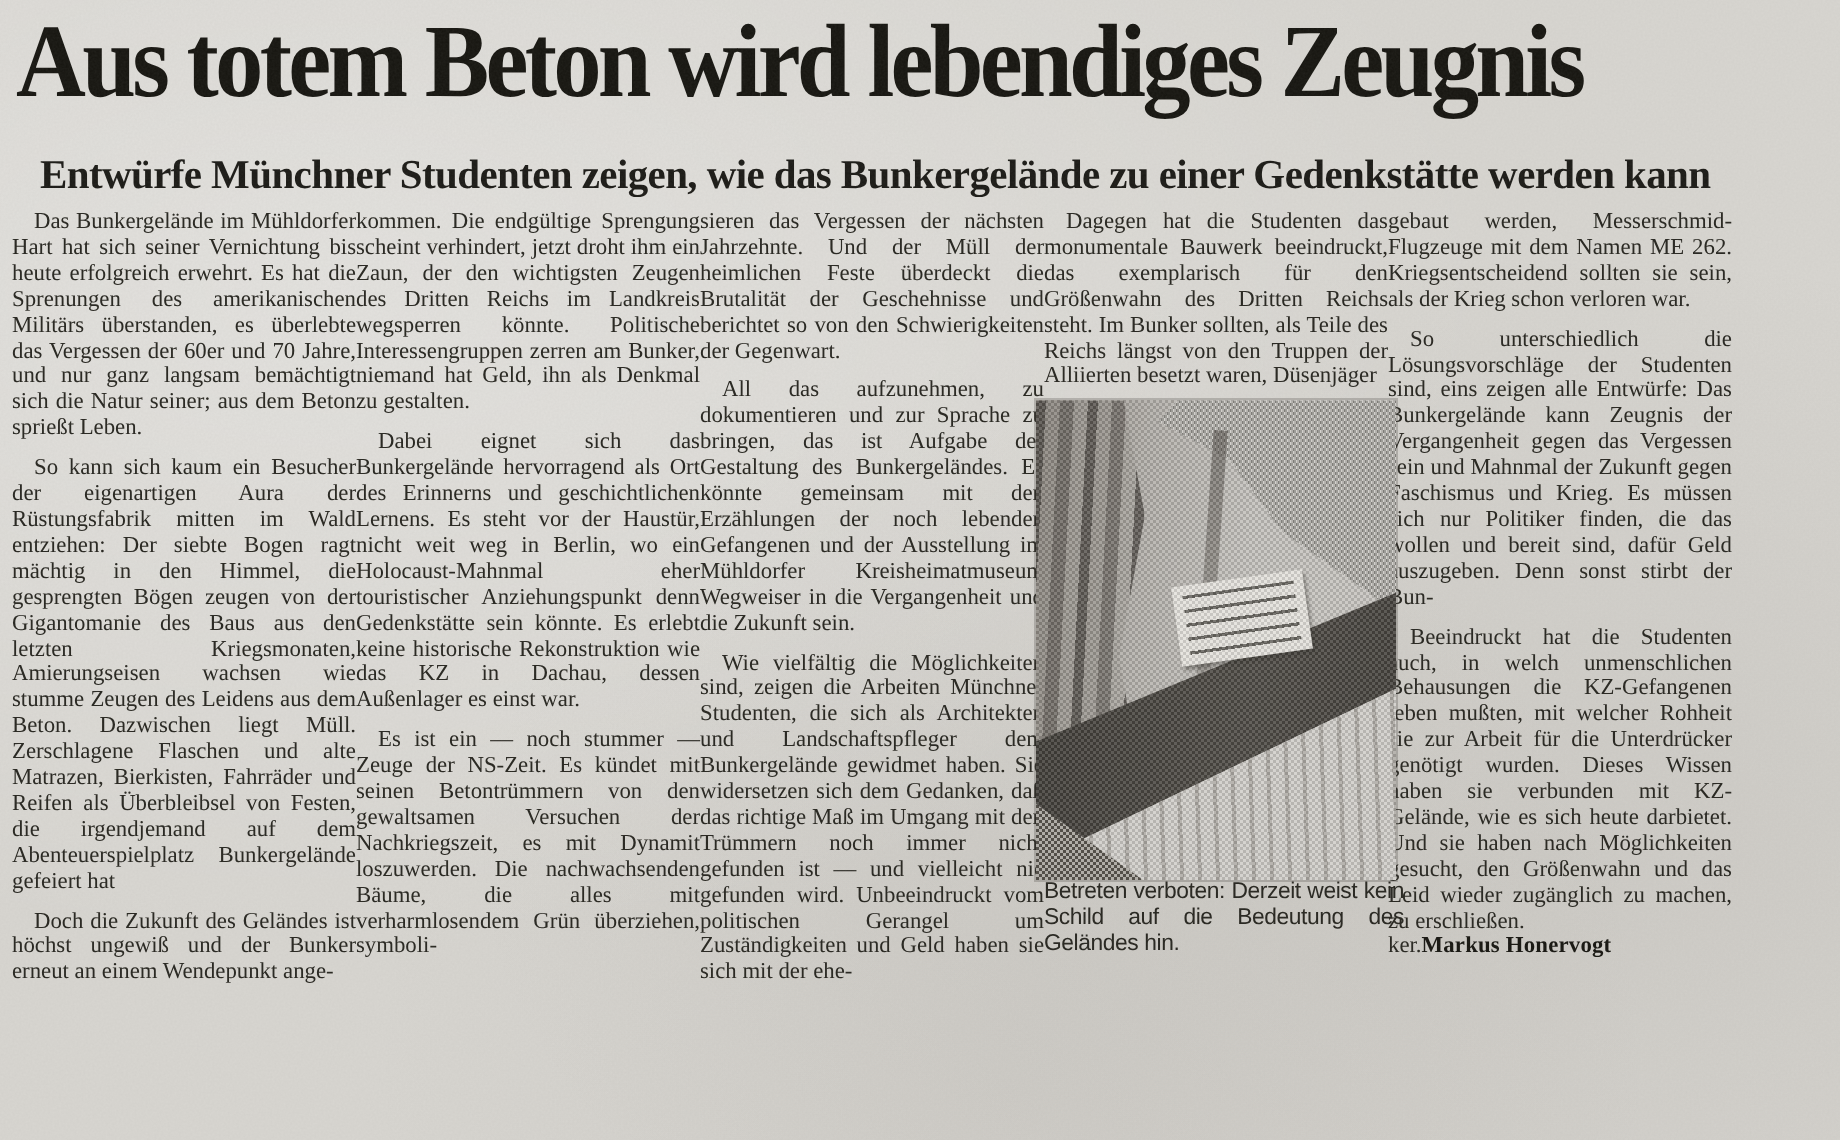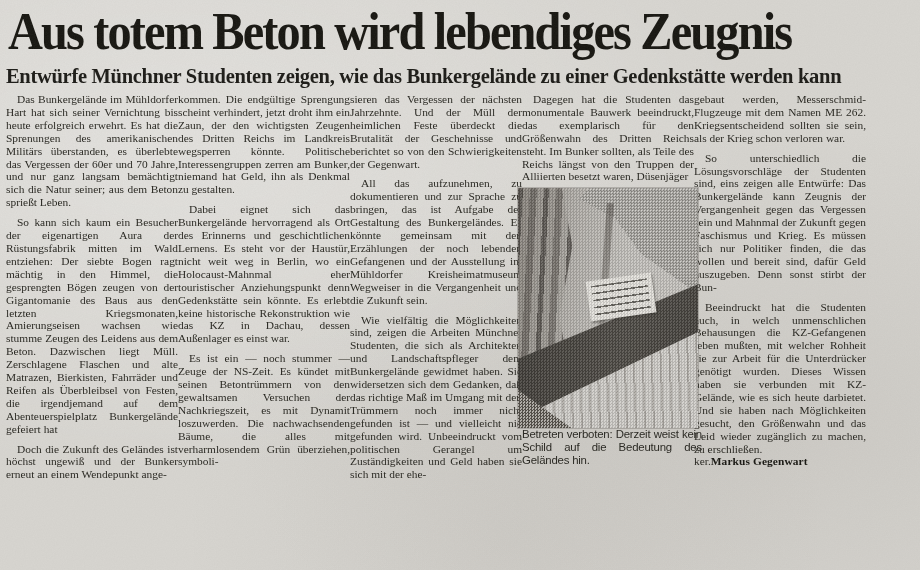--- a/index.html
+++ b/index.html
@@ -16,21 +16,21 @@
     color:#232220;
   }
   .grain{position:absolute;inset:0;width:100%;height:100%;opacity:.20;pointer-events:none;z-index:9;}
   .headline{
     margin:0;padding:3px 8px 0 8px;
     font-size:52px;line-height:57px;font-weight:bold;
     letter-spacing:-2px;white-space:nowrap;color:#15140f;
   }
   .headline .squeeze{display:inline-block;transform:scaleX(.93);transform-origin:left top;}
   .subheadline{
-    margin:4px 0 0 0;padding:0 6px;
+    margin:16px 0 0 0;padding:0 20px;
     font-size:20.5px;line-height:24px;font-weight:bold;
     letter-spacing:-.3px;white-space:nowrap;color:#1a1915;
   }
   .cols{display:flex;padding:5px 6px 0 6px;}
   .col{width:172px;flex:0 0 172px;}
   .col p{
     margin:0;font-size:11.4px;line-height:12.9px;
     text-align:justify;hyphens:auto;color:#26251f;
   }
   .col p.indent{text-indent:11px;}
@@ -149,21 +149,21 @@
       </div>
       <p class="caption">Betreten verboten: Derzeit weist kein Schild auf die Bedeutung des Geländes hin.</p>
     </div>
 
     <div class="col">
       <p>gebaut werden, Messerschmid-Flugzeuge mit dem Namen ME 262. Kriegsentscheidend sollten sie sein, als der Krieg schon verloren war.</p>
       <p class="indent">So unterschiedlich die Lösungsvorschläge der Studenten sind, eins zeigen alle Entwürfe: Das Bunkergelände kann Zeugnis der Vergangenheit gegen das Vergessen sein und Mahnmal der Zukunft gegen Faschismus und Krieg. Es müssen sich nur Politiker finden, die das wollen und bereit sind, dafür Geld auszugeben. Denn sonst stirbt der Bun-</p>
       <p class="indent">Beeindruckt hat die Studenten auch, in welch unmenschlichen Behausungen die KZ-Gefangenen leben mußten, mit welcher Rohheit sie zur Arbeit für die Unterdrücker genötigt wurden. Dieses Wissen haben sie verbunden mit KZ-Gelände, wie es sich heute darbietet. Und sie haben nach Möglichkeiten gesucht, den Größenwahn und das Leid wieder zugänglich zu machen, zu erschließen.</p>
       <div class="sigline">
         <span>ker.</span>
-        <span class="byline">Markus Gegenwart</span>
+        <span class="byline">Markus Honervogt</span>
       </div>
     </div>
 
   </div>
 
   <svg class="grain" xmlns="http://www.w3.org/2000/svg">
     <filter id="g">
         <feTurbulence type="fractalNoise" baseFrequency="0.9" numOctaves="2" stitchTiles="stitch"></feTurbulence>
         <feColorMatrix type="matrix" values="0 0 0 0 0.35  0 0 0 0 0.34  0 0 0 0 0.32  0 0 0 0.5 0"></feColorMatrix>
       </filter>

